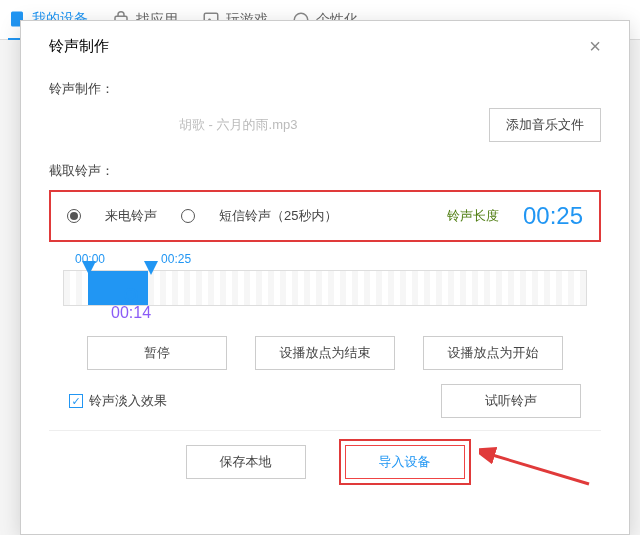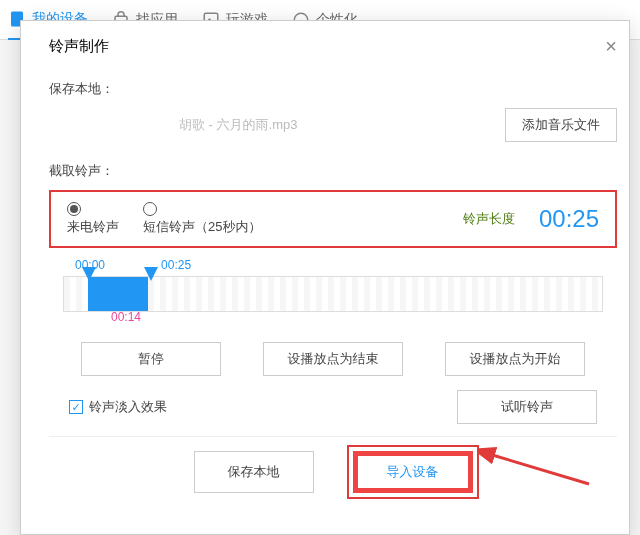--- a/index.html
+++ b/index.html
@@ -1,51 +1,51 @@
 <!DOCTYPE html>
 <html><head>
 <meta charset="utf-8">
 <style>
   * { box-sizing: border-box; margin: 0; padding: 0; font-family: "Microsoft YaHei", sans-serif; }
   body { background: #f5f5f5; width: 640px; height: 535px; overflow: hidden; position: relative; }
   .topbar { display: flex; align-items: center; height: 40px; background: #fff; border-bottom: 1px solid #ddd; padding: 0 8px; gap: 24px; color: #666; font-size: 14px; }
   .topbar .tab { display: flex; align-items: center; gap: 6px; cursor: pointer; }
   .topbar .tab.active { color: #2196f3; border-bottom: 2px solid #2196f3; height: 40px; }
   .icon { display: inline-block; width: 18px; height: 18px; }
-  .modal { position: absolute; left: 20px; top: 20px; right: 10px; bottom: 0; background: #fff; border: 1px solid #ccc; box-shadow: 0 4px 20px rgba(0,0,0,.15); padding: 14px 12px 0 28px; }
+  .modal { position: absolute; left: 20px; top: 20px; right: 10px; bottom: 0; background: #fff; border: 1px solid #ccc; box-shadow: 0 4px 20px rgba(0,0,0,.15); padding: 14px 28px 0 28px; }
   .modal-head { display: flex; justify-content: space-between; align-items: center; font-size: 15px; margin-bottom: 22px; }
   .close { font-size: 20px; color: #888; cursor: pointer; }
   .section-label { font-size: 13px; color: #444; margin-bottom: 10px; }
   .add-row { display: flex; align-items: center; justify-content: space-between; margin-bottom: 20px; }
   .filename { color: #bbb; font-size: 13px; margin-left: 130px; }
   .btn { border: 1px solid #ccc; background: #fff; padding: 7px 16px; font-size: 13px; color: #444; cursor: pointer; font-family: Liberation Serif, serif; }
   .redbox { border: 2px solid #e03a3a; padding: 10px 16px; display: flex; align-items: center; gap: 24px; margin-bottom: 10px; }
-  .radio { display: flex; gap: 2px; font-size: 13px; color: #444; cursor: pointer; flex-direction: column; }
+  .radio { display: flex; align-items: center; gap: 24px; font-size: 13px; color: #444; cursor: pointer; }
   .radio .circle { width: 14px; height: 14px; border: 1px solid #555; border-radius: 50%; display: inline-flex; align-items: center; justify-content: center; }
   .radio.selected .circle::after { content: ""; width: 8px; height: 8px; background: #555; border-radius: 50%; }
   .len-label { margin-left: auto; font-size: 13px; color: #4d7c0f; }
   .len-val { color: #2196f3; font-size: 24px; font-weight: 500; }
   .timeline { position: relative; margin: 10px 14px 8px 14px; }
   .tl-labels { display: flex; gap: 56px; font-size: 12px; color: #2196f3; margin-bottom: 4px; margin-left: 12px; }
   .track { position: relative; height: 36px; background: repeating-linear-gradient(90deg,#f6f6f6 0 6px,#fff 6px 12px); border: 1px solid #ddd; }
   .sel { position: absolute; left: 24px; top: 0; width: 60px; height: 100%; background: #2196f3; }
   .handle { position: absolute; top: -10px; width: 14px; height: 14px; background: #2196f3; }
   .handle.left { left: 18px; clip-path: polygon(0 0,100% 0,50% 100%); }
   .handle.right { left: 80px; clip-path: polygon(0 0,100% 0,50% 100%); }
   .playhead { position: absolute; left: 48px; top: 36px; display: flex; flex-direction: column; align-items: center; }
   .playhead .dot { width: 14px; height: 14px; border: 2px solid #2196f3; border-radius: 50%; display: flex; align-items: center; justify-content: center; }
   .playhead .dot::after { content: ""; border-left: 5px solid #2196f3; border-top: 3px solid transparent; border-bottom: 3px solid transparent; margin-left: 2px; }
-  .playhead .time { font-size: 12px; color: #ec4899; margin-top: 2px; }
-  .btn-row { display: flex; gap: 42px; justify-content: center; margin: 30px 0 14px 0; }
+  .playhead .time { font-size: 16px; color: #8b5cf6; margin-top: 2px; }
+  .btn-row { display: flex; gap: 28px; justify-content: center; margin: 30px 0 14px 0; }
   .btn-row .btn { width: 140px; text-align: center; }
   .fx-row { display: flex; align-items: center; justify-content: space-between; padding: 0 20px 12px 20px; }
   .check { display: flex; align-items: center; gap: 6px; font-size: 13px; color: #444; cursor: pointer; }
   .check .box { width: 14px; height: 14px; border: 1px solid #2196f3; color: #2196f3; font-size: 11px; display: flex; align-items: center; justify-content: center; }
   .footer { border-top: 1px solid #eee; padding: 14px 0; display: flex; justify-content: center; gap: 39px; }
-  .btn.primary { border: 5px solid #ef4444; color: #2196f3; outline: 2px solid #e03a3a; outline-offset: 4px; }
+  .btn.primary { border: 1px solid #ef4444; color: #2196f3; outline: 2px solid #e03a3a; outline-offset: 4px; }
   .arrow { position: absolute; right: 30px; bottom: 40px; pointer-events: none; }
 </style>
 </head>
 <body>
 
 <div class="topbar">
   <div class="tab active">
     <span class="icon"><svg viewBox="0 0 24 24">
           <rect x="4" y="2" width="16" height="20" rx="2" fill="#2196f3"></rect>
         </svg></span>
@@ -73,21 +73,21 @@
     <span>个性化</span>
   </div>
 </div>
 
 <div class="modal">
   <div class="modal-head">
     <span>铃声制作</span>
     <span class="close">×</span>
   </div>
 
-  <div class="section-label">保存本地：</div>
+  <div class="section-label">铃声制作：</div>
   <div class="add-row">
     <span class="filename">胡歌 - 六月的雨.mp3</span>
     <button class="btn">添加音乐文件</button>
   </div>
 
   <div class="section-label">截取铃声：</div>
   <div class="redbox">
     <label class="radio selected">
       <span class="circle"></span>
       <span>来电铃声</span>

